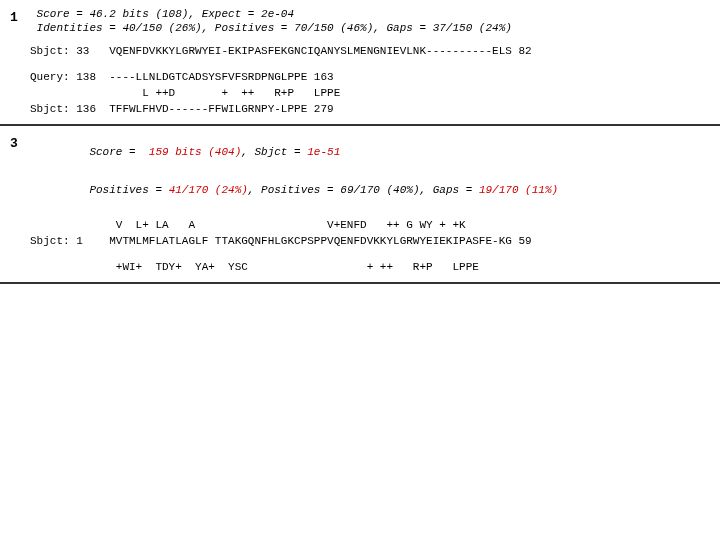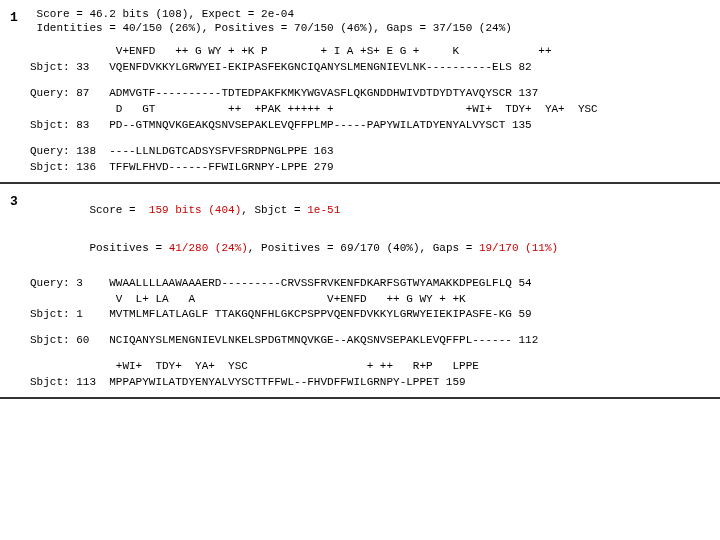--- a/index.html
+++ b/index.html
@@ -22,20 +22,21 @@
       float: left;
       margin-right: 8px;
       margin-top: 2px;
     }
     .result-content {
       margin-left: 20px;
     }
     .score-line {
       margin-bottom: 2px;
       white-space: pre;
+      font-style: italic;
     }
     .align-group {
       margin-top: 10px;
     }
     .align-line {
       white-space: pre;
       line-height: 1.45;
     }
     .red-text {
       color: #cc0000;
@@ -52,57 +53,49 @@
 
 <div>
 
   <div class="result-block clearfix">
     <div class="result-number">1</div>
     <div class="result-content">
       <div class="score-line"> Score = 46.2 bits (108), Expect = 2e-04</div>
       <div class="score-line"> Identities = 40/150 (26%), Positives = 70/150 (46%), Gaps = 37/150 (24%)</div>
 
       <div class="align-group">
-        <div class="align-line">             V+ENFD   ++ G WY + +K P        + I A +S+ E G +     K            ++</div>
         <div class="align-line">Sbjct: 33   VQENFDVKKYLGRWYEI-EKIPASFEKGNCIQANYSLMENGNIEVLNK----------ELS 82</div>
       </div>
 
-      <div class="align-group">
-        <div class="align-line">Query: 87   ADMVGTF----------TDTEDPAKFKMKYWGVASFLQKGNDDHWIVDTDYDTYAVQYSCR 137</div>
-        <div class="align-line">             D   GT           ++  +PAK +++++ +                    +WI+  TDY+  YA+  YSC</div>
-        <div class="align-line">Sbjct: 83   PD--GTMNQVKGEAKQSNVSEPAKLEVQFFPLMP-----PAPYWILATDYENYALVYSCT 135</div>
-      </div>
 
       <div class="align-group">
         <div class="align-line">Query: 138  ----LLNLDGTCADSYSFVFSRDPNGLPPE 163</div>
+        <div class="align-line">                 L ++D       +  ++   R+P   LPPE</div>
         <div class="align-line">Sbjct: 136  TFFWLFHVD------FFWILGRNPY-LPPE 279</div>
       </div>
     </div>
   </div>
 
   <div class="result-block clearfix">
     <div class="result-number">3</div>
     <div class="result-content">
       <div class="score-line">
         <span> Score =  </span><span class="red-text">159 bits (404)</span><span>, Sbjct = </span><span class="red-text">1e-51</span>
       </div>
       <div class="score-line">
-        <span> Positives = </span><span class="red-text">41/280 (24%)</span><span>, Positives = 69/170 (40%), Gaps = </span><span class="red-text">19/170 (11%)</span>
+        <span> Positives = </span><span class="red-text">41/170 (24%)</span><span>, Positives = 69/170 (40%), Gaps = </span><span class="red-text">19/170 (11%)</span>
       </div>
 
       <div class="align-group">
-        <div class="align-line">Query: 3    WWAALLLLAAWAAAERD---------CRVSSFRVKENFDKARFSGTWYAMAKKDPEGLFLQ 54</div>
         <div class="align-line">             V  L+ LA   A                    V+ENFD   ++ G WY + +K</div>
         <div class="align-line">Sbjct: 1    MVTMLMFLATLAGLF TTAKGQNFHLGKCPSPPVQENFDVKKYLGRWYEIEKIPASFE-KG 59</div>
       </div>
 
       <div class="align-group">
-        <div class="align-line">Sbjct: 60   NCIQANYSLMENGNIEVLNKELSPDGTMNQVKGE--AKQSNVSEPAKLEVQFFPL------ 112</div>
       </div>
 
       <div class="align-group">
         <div class="align-line">             +WI+  TDY+  YA+  YSC                  + ++   R+P   LPPE</div>
-        <div class="align-line">Sbjct: 113  MPPAPYWILATDYENYALVYSCTTFFWL--FHVDFFWILGRNPY-LPPET 159</div>
       </div>
     </div>
   </div>
 
 </div>
 
 </body></html>

